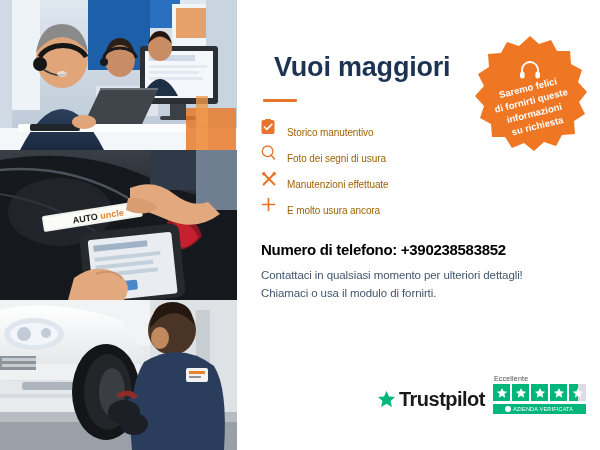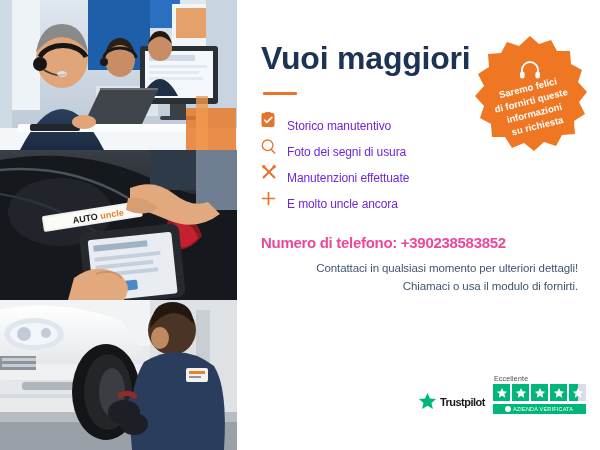--- a/index.html
+++ b/index.html
@@ -41,26 +41,26 @@
   
   .content {
     position: relative;
     flex: 1 1 auto;
     height: 450px;
     background: #ffffff;
     padding: 38px 22px 0 24px;
     box-sizing: border-box;
   }
   .headline {
-    font-size: 32px;
+    font-size: 27px;
     line-height: 1.25;
     font-weight: bold;
     color: #1c3353;
     letter-spacing: -0.2px;
-    margin: 0;
+    margin: 13px;
     max-width: 215px;
   }
   .headline span { display: block; }
   .rule {
     width: 34px;
     height: 3px;
     background: #e8742c;
     margin: 14px 0 12px 2px;
     border-radius: 1px;
   }
@@ -79,44 +79,44 @@
   }
   .feature-icon {
     width: 26px;
     flex: 0 0 26px;
     display: flex;
     align-items: center;
     justify-content: flex-start;
     color: #e8742c;
   }
   .feature-label {
-    font-size: 12px;
-    color: #6d28d9;
+    font-size: 10px;
+    color: #a16207;
     letter-spacing: -0.1px;
     white-space: nowrap;
     margin-top: 12px;
   }
 
   
   .phone-line {
     margin-top: 23px;
     font-size: 15px;
     font-weight: bold;
-    color: #ec4899;
+    color: #000000;
     letter-spacing: -0.3px;
     white-space: nowrap;
   }
   .sub-text {
     margin-top: 9px;
     font-size: 11.5px;
     line-height: 1.55;
     color: #40566e;
     letter-spacing: -0.1px;
   }
-  .sub-text span { display: block; white-space: nowrap; text-align: right; }
+  .sub-text span { display: block; white-space: nowrap; }
 
   
   .badge {
     position: absolute;
     top: 34px;
     right: 8px;
     width: 124px;
     height: 124px;
   }
   .badge svg { display: block; }
@@ -158,21 +158,21 @@
     align-items: flex-end;
     gap: 8px;
   }
   .tp-logo {
     display: flex;
     align-items: center;
     gap: 3px;
     padding-bottom: 3px;
   }
   .tp-word {
-    font-size: 11px;
+    font-size: 20px;
     font-weight: bold;
     color: #191919;
     letter-spacing: -0.5px;
   }
   .tp-rating { display: flex; flex-direction: column; align-items: center; }
   .tp-excellent {
     font-size: 7px;
     color: #4a4a4a;
     letter-spacing: 0.2px;
     margin-bottom: 2px;
@@ -423,21 +423,21 @@
 
       <li class="feature">
         <span class="feature-icon">
           <svg width="15" height="15" viewBox="0 0 15 15">
             <g stroke="#e8742c" stroke-width="1.7" stroke-linecap="round">
               <path d="M7.5 1.6 V13.4"></path>
               <path d="M1.6 7.5 H13.4"></path>
             </g>
           </svg>
         </span>
-        <span class="feature-label">E molto uncle ancora</span>
+        <span class="feature-label">E molto usura ancora</span>
       </li>
     </ul>
 
     <div class="phone-line">Numero di telefono: +390238583852</div>
 
     <div class="sub-text">
       <span>Contattaci in qualsiasi momento per ulteriori dettagli!</span>
       <span>Chiamaci o usa il modulo di fornirti.</span>
     </div>
 

